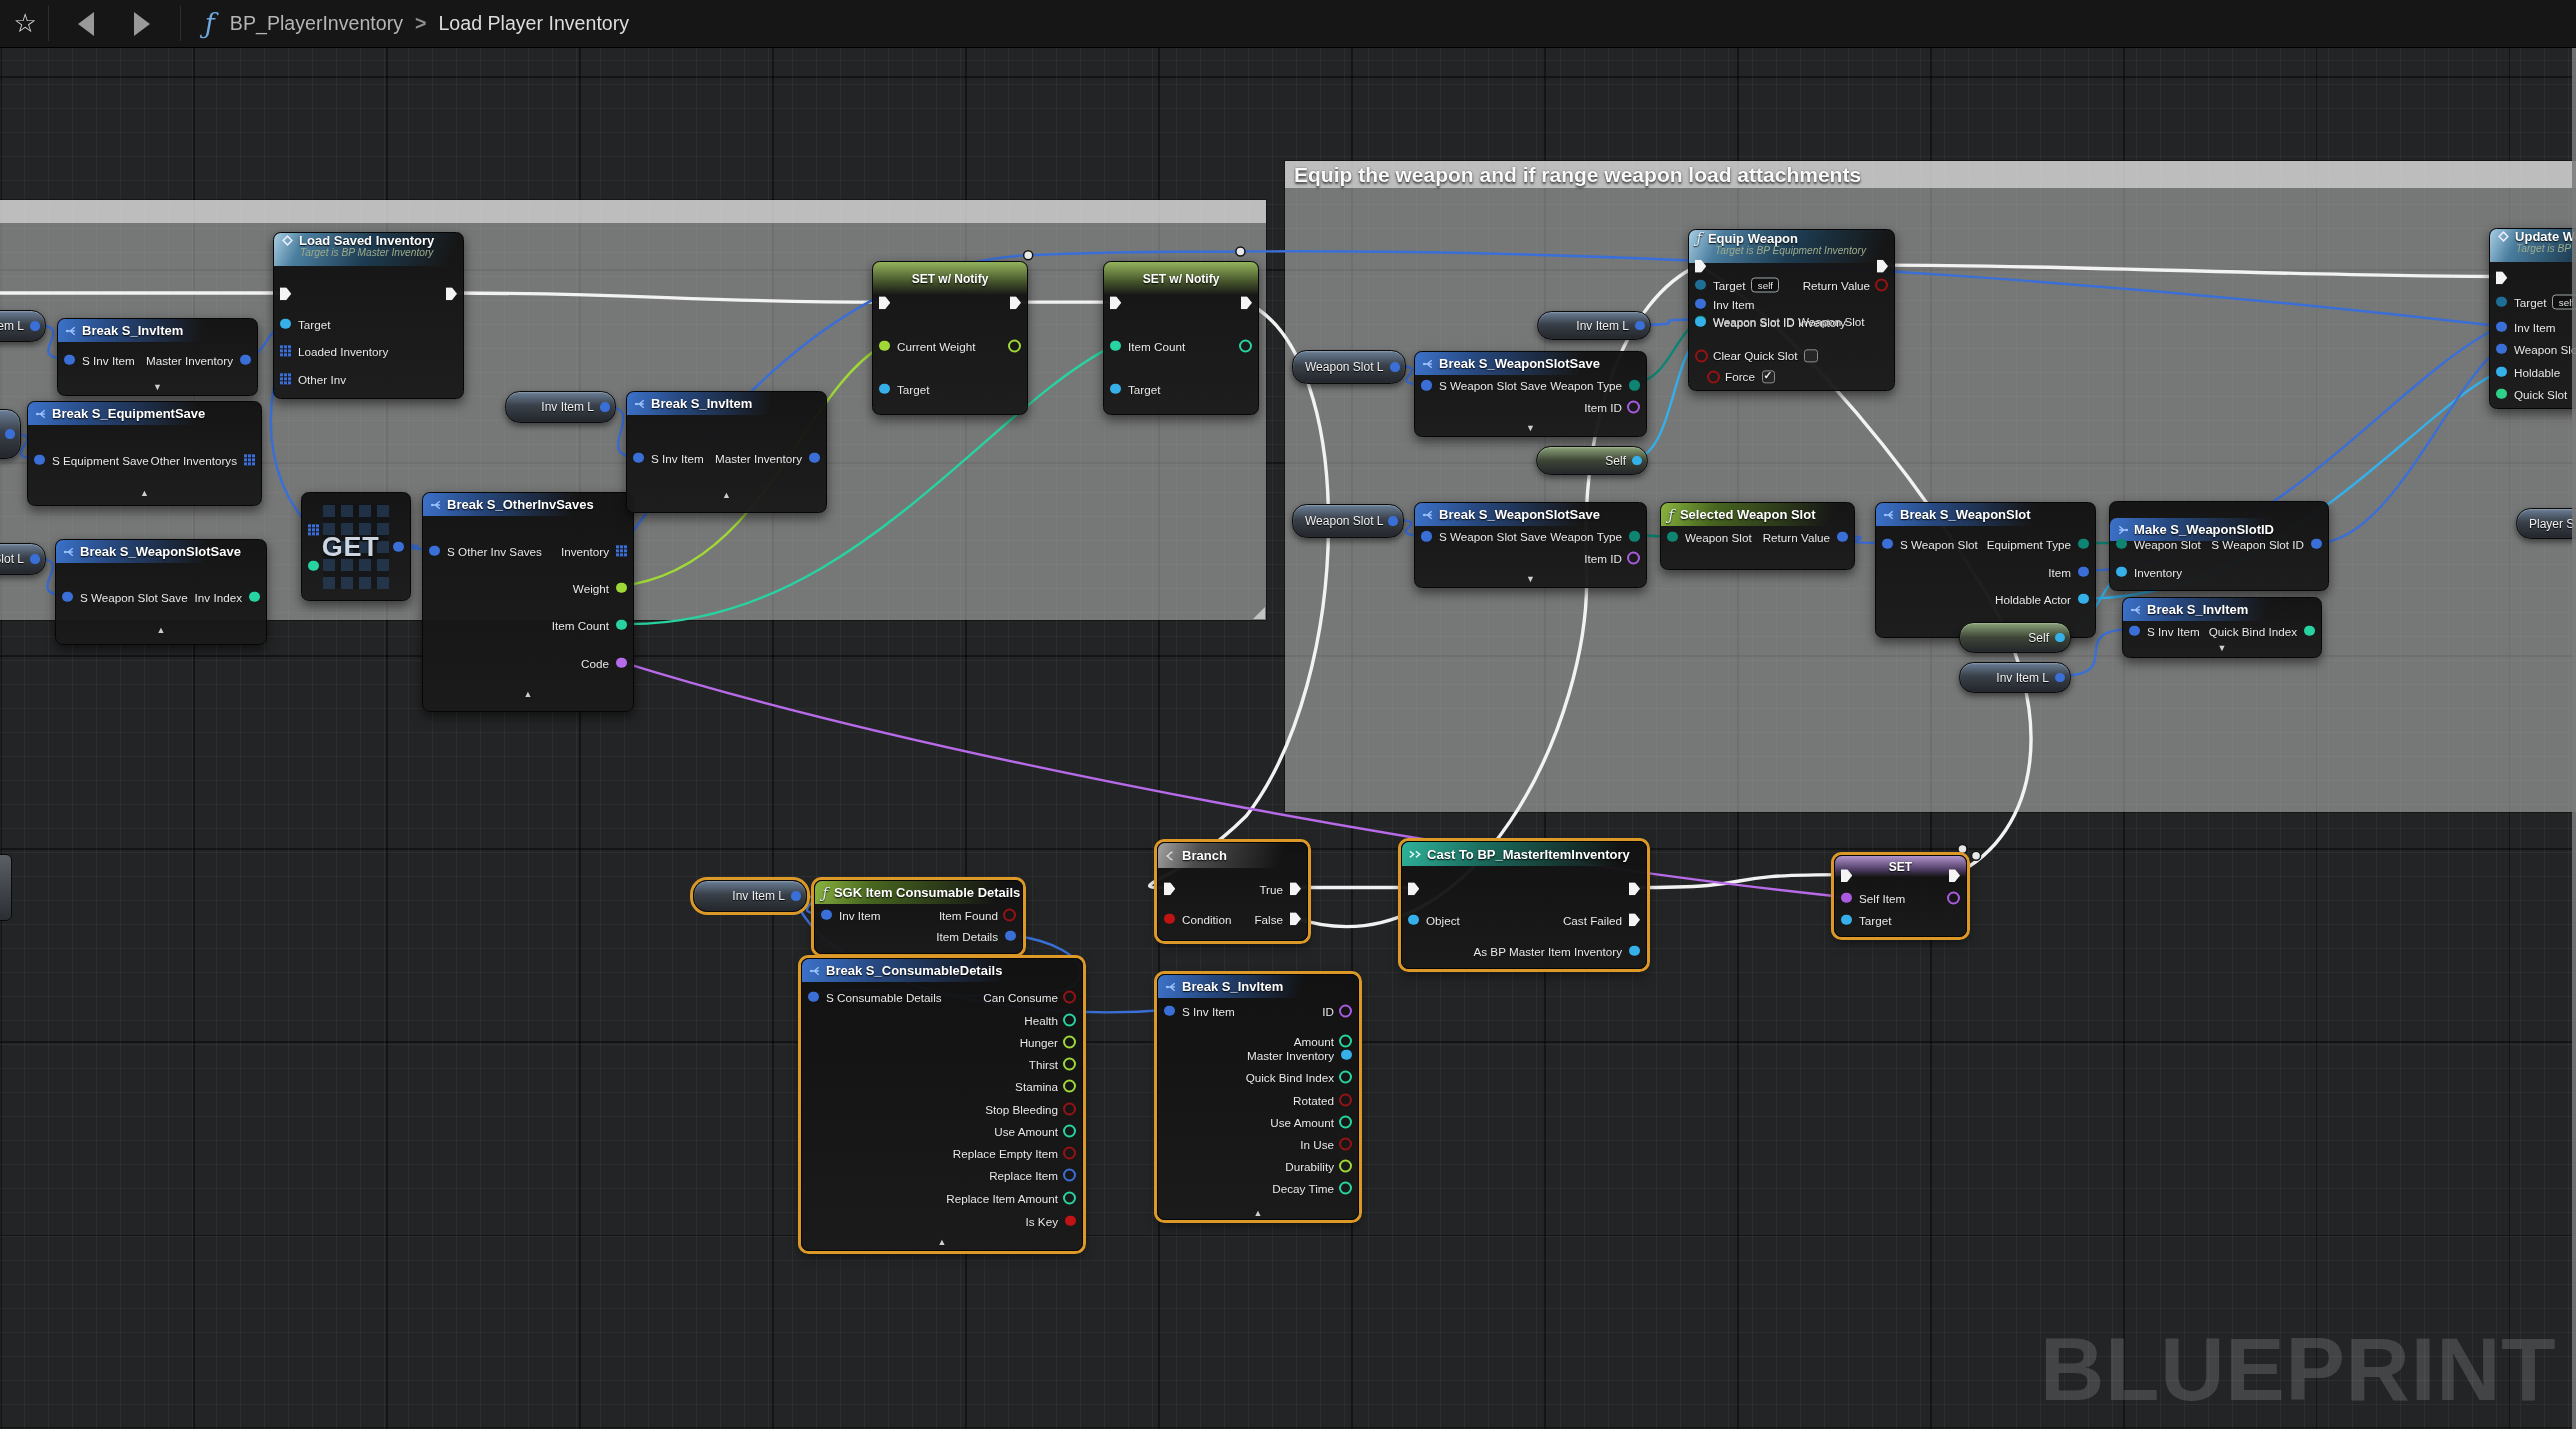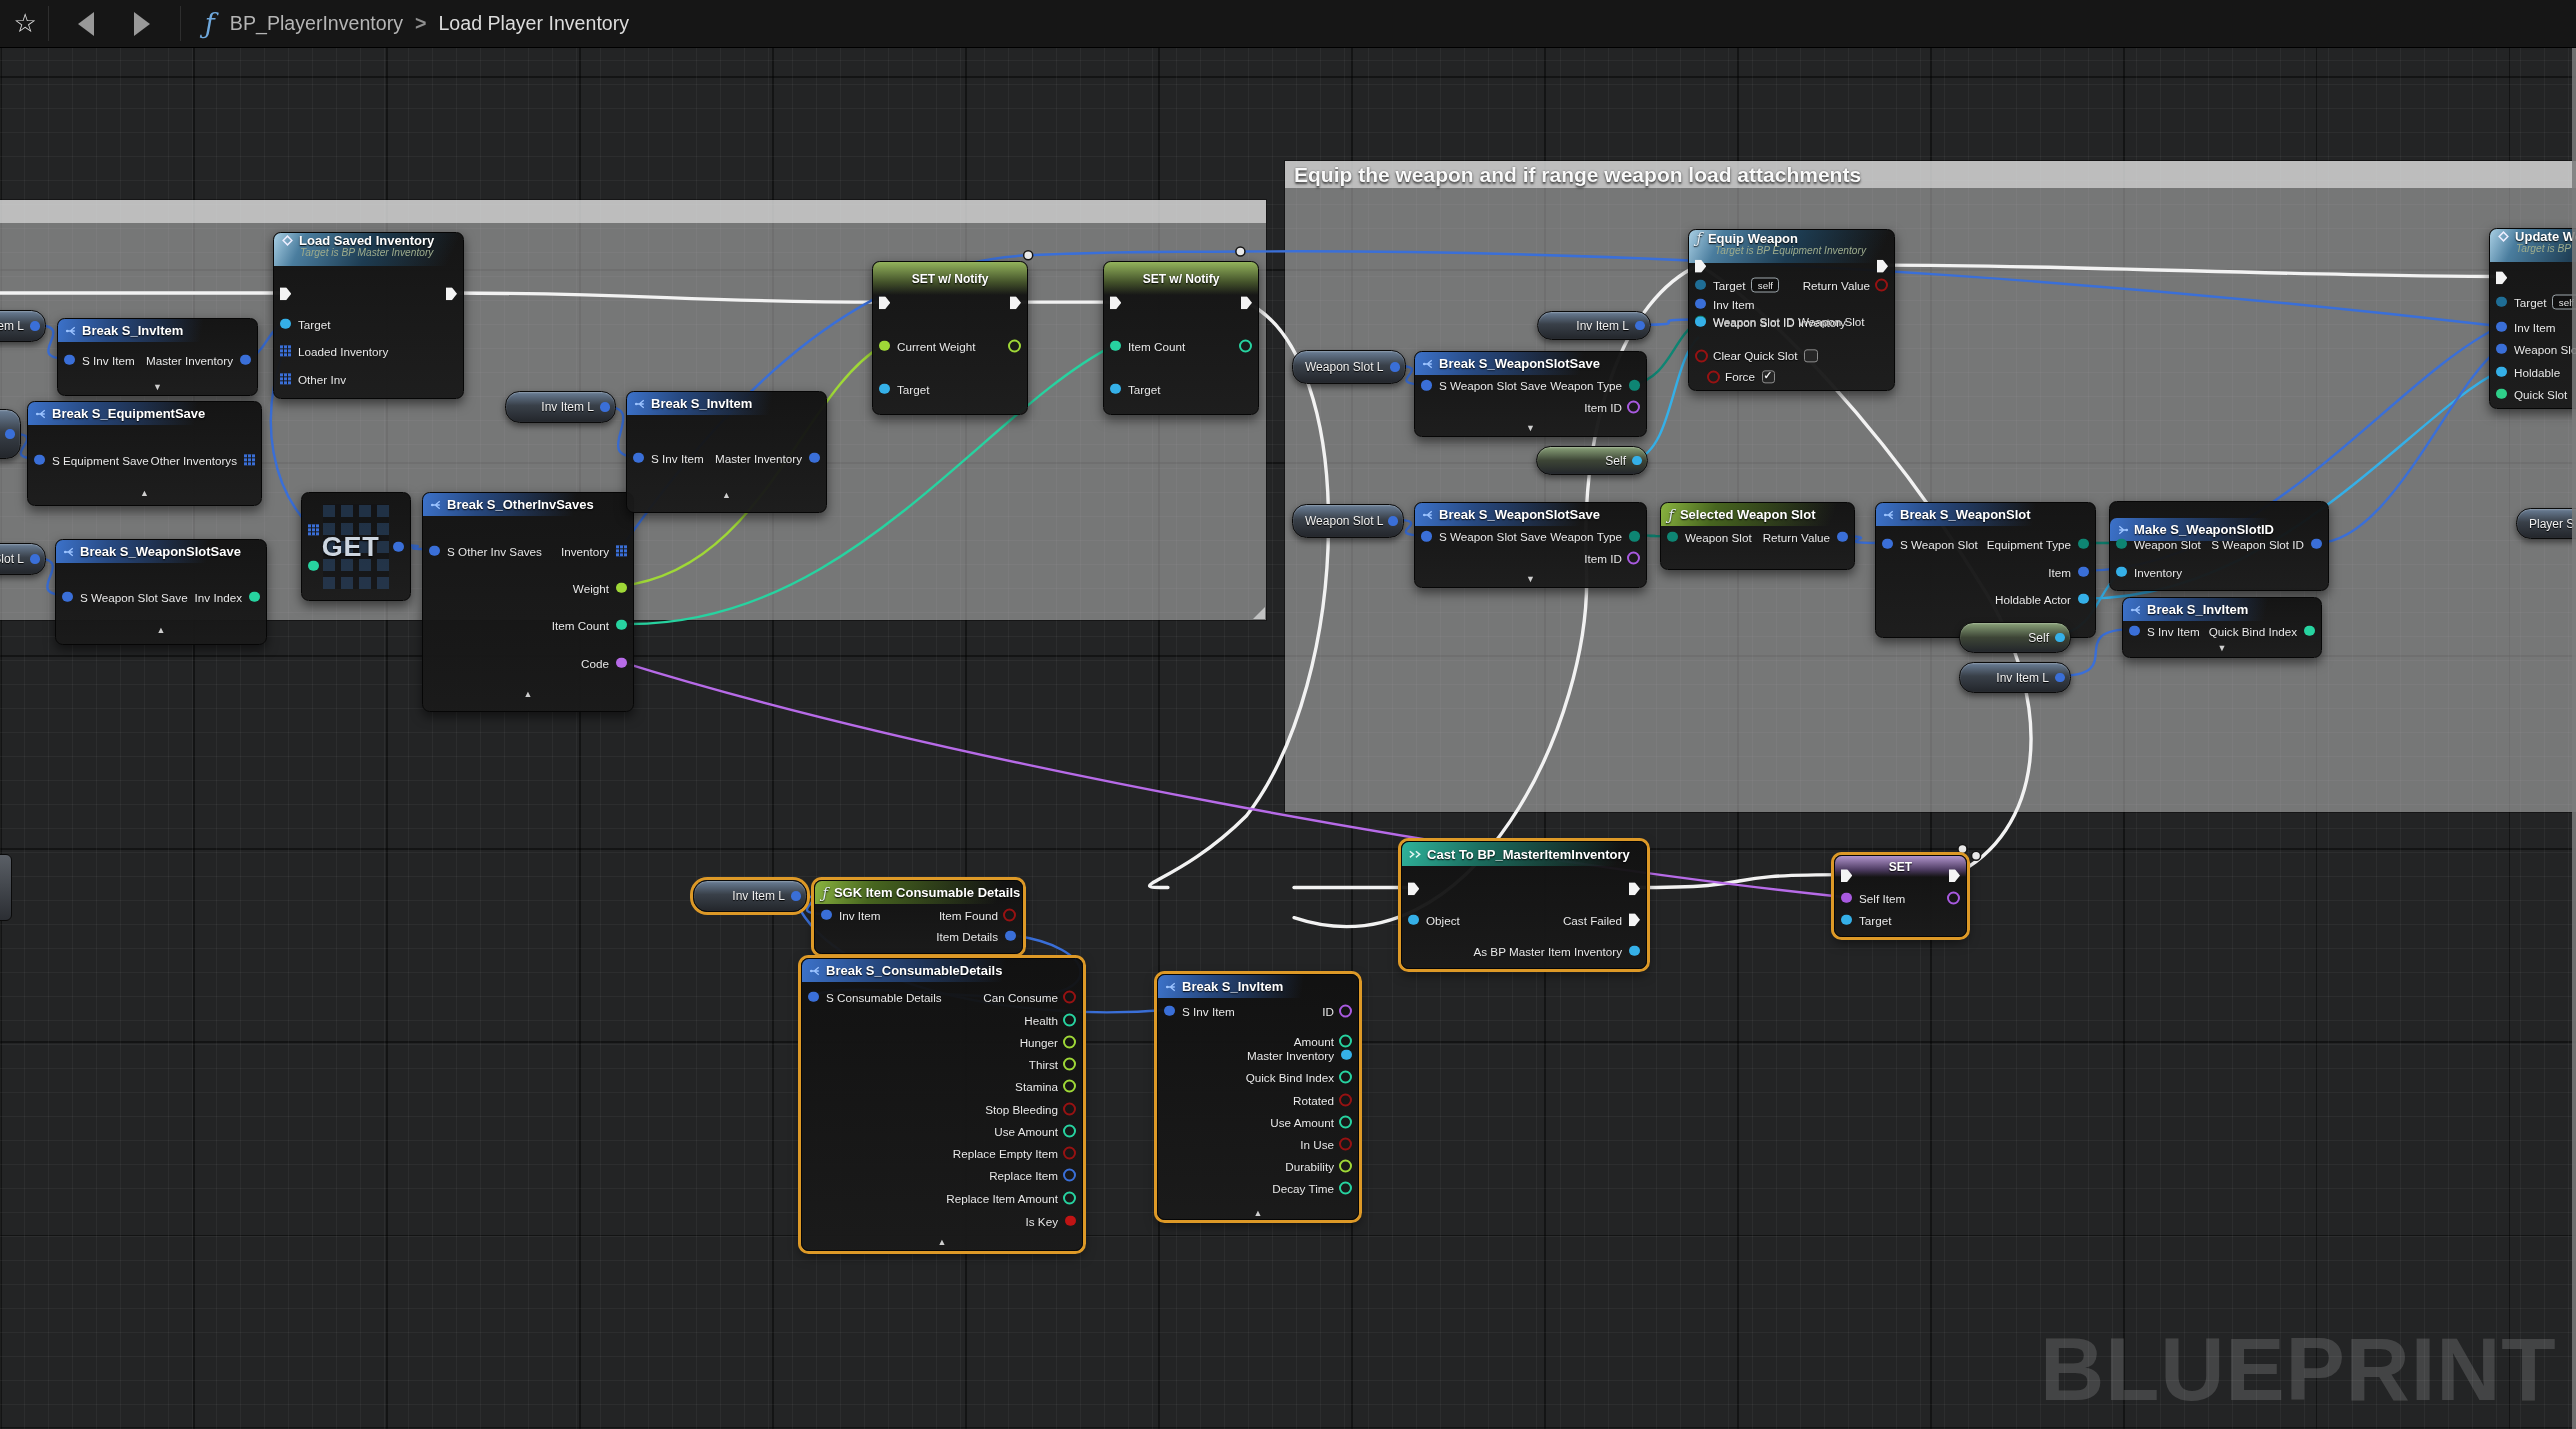--- a/index.html
+++ b/index.html
@@ -533,20 +533,41 @@
       </div>
       <div class="row" style="top: 133px;">
         <span class="pin p-c pl" style="background: rgb(53, 176, 232);"></span>
         <span class="lbl ll">Holdable</span>
       </div>
       <div class="row" style="top: 155px;">
         <span class="pin p-c pl" style="background: rgb(47, 208, 138);"></span>
         <span class="lbl ll">Quick Slot</span>
       </div>
     </div>
+    <div class="node sel" style="left: 1157px; top: 842px; width: 149px; height: 97px;">
+      <div class="nhead h-branch">
+        <span class="hicon">
+          <svg width="12" height="12" viewBox="0 0 16 16">
+            <path d="M2 8c4 0 3-5 8-5M2 8c4 0 3 5 8 5M2 8h3" stroke="#ddd" stroke-width="1.7" fill="none"></path>
+          </svg>
+        </span>
+        <span class="ht">Branch</span>
+      </div>
+      <div class="row" style="top: 36px;">
+        <span class="pin p-e pl"></span>
+        <span class="pin p-e pr"></span>
+        <span class="lbl lr">True</span>
+      </div>
+      <div class="row" style="top: 66px;">
+        <span class="pin p-c pl" style="background: rgb(192, 20, 20);"></span>
+        <span class="lbl ll">Condition</span>
+        <span class="pin p-e pr"></span>
+        <span class="lbl lr">False</span>
+      </div>
+    </div>
     <div class="node sel" style="left: 1401px; top: 841px; width: 244px; height: 126px;">
       <div class="nhead h-cast">
         <span class="hicon">
           <svg width="13" height="10.6" viewBox="0 0 17 14">
             <path d="M1 3l5 4-5 4M9 3l5 4-5 4" stroke="#dff5f0" stroke-width="2" fill="none"></path>
           </svg>
         </span>
         <span class="ht">Cast To BP_MasterItemInventory</span>
       </div>
       <div class="row" style="top: 37px;">

